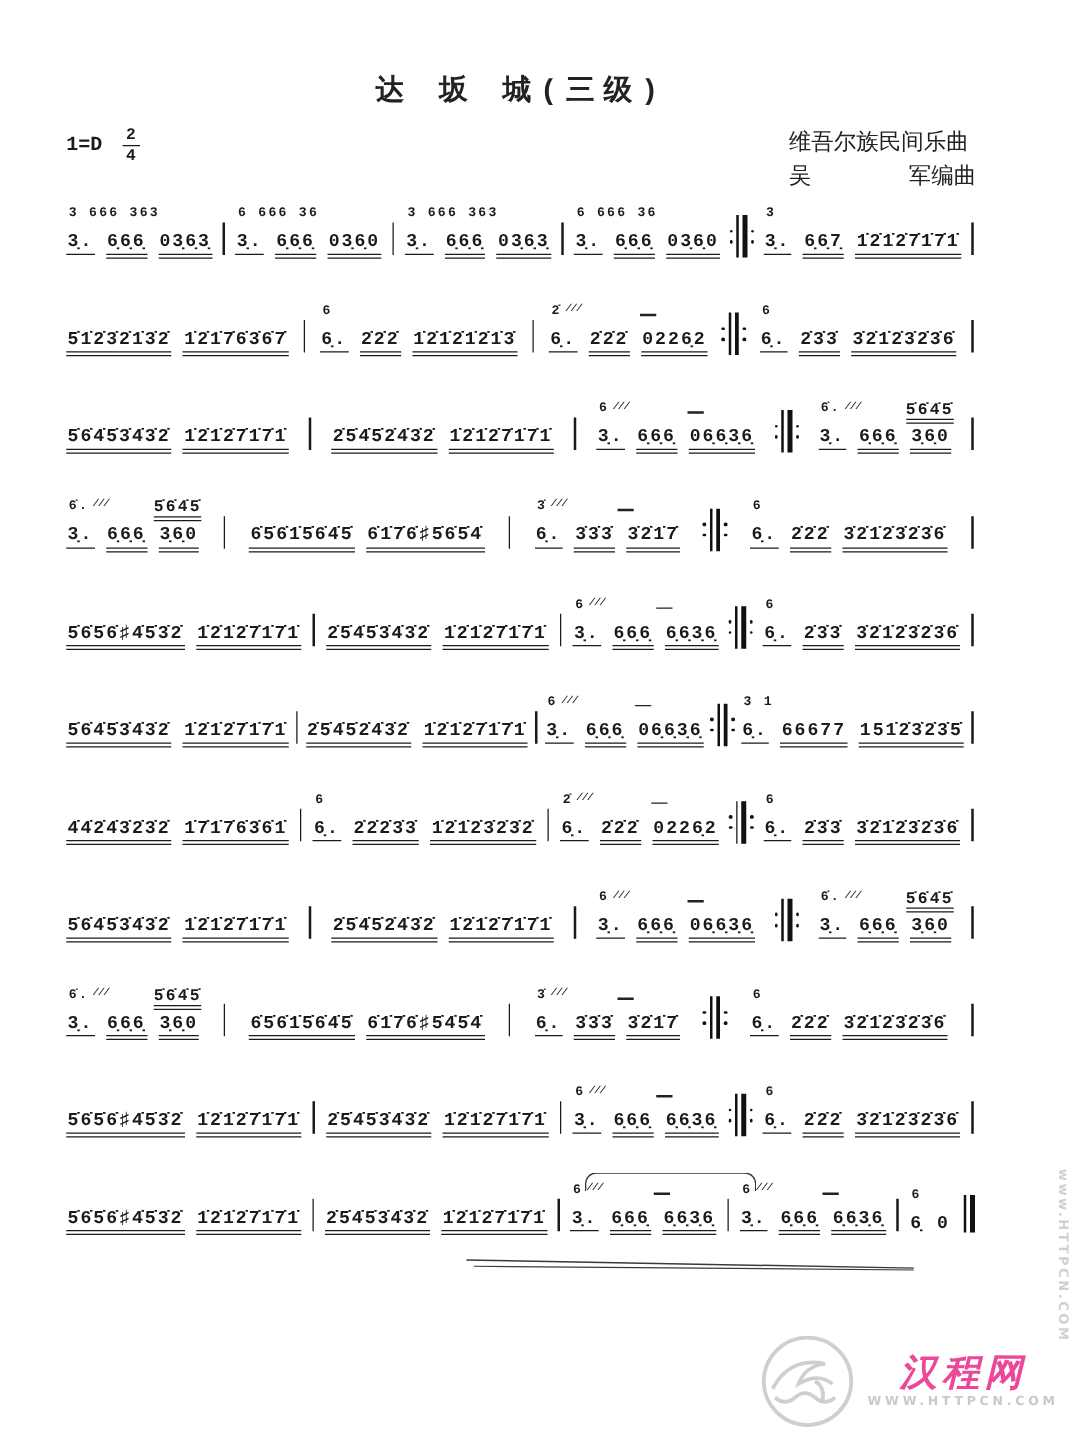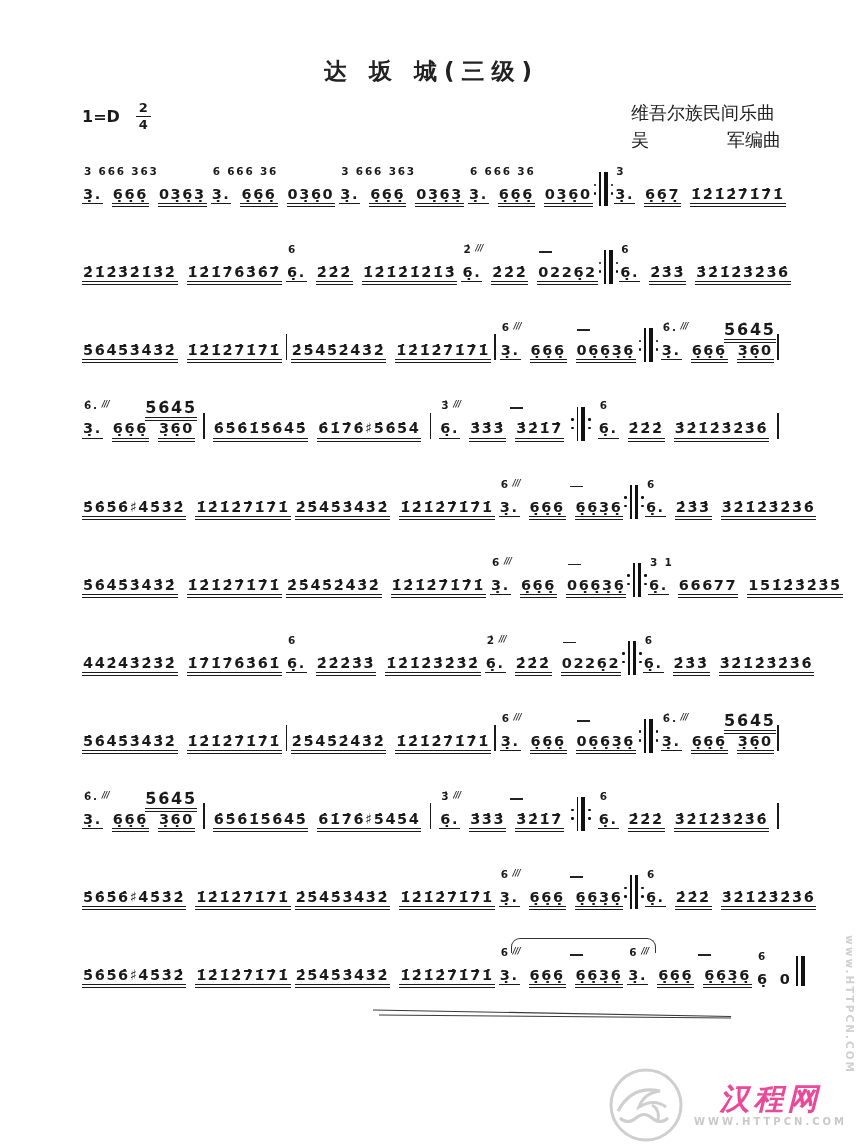--- a/index.html
+++ b/index.html
@@ -1,20 +1,20 @@
 <!DOCTYPE html>
 <html><head>
 <meta charset="utf-8">
 <style>
   html,body{margin:0;padding:0;}
   body{
     width:859px;height:1147px;background:#ffffff;position:relative;overflow:hidden;
     font-family:"DejaVu Sans",sans-serif;color:#1a1a1a;
   }
-  .sheet{padding:56px 78px 0 82px;position:relative;}
+  .sheet{padding:56px 78px 0 53px;position:relative;font-family:Liberation Mono, monospace;}
   .title{
     text-align:center;font-size:23px;font-weight:700;letter-spacing:7px;color:#222;
   }
   .meta{display:flex;justify-content:space-between;align-items:flex-start;margin-top:14px;}
   .keysig{display:flex;align-items:center;font-weight:700;font-size:16px;}
   .meter{display:inline-flex;flex-direction:column;align-items:center;margin-left:16px;font-size:13px;line-height:1.05;font-weight:700;}
   .meter .num{border-bottom:1.6px solid #1a1a1a;padding:0 3px 1px 3px;}
   .meter .den{padding-top:1px;}
   .credits{font-size:18px;color:#222;width:150px;}
   .credit2{display:flex;justify-content:space-between;margin-top:3px;}
@@ -22,21 +22,21 @@
   #score{margin-top:12px;}
   .line{display:flex;align-items:flex-end;justify-content:space-between;margin-bottom:29px;position:relative;flex-wrap:nowrap;}
   .measure{position:relative;padding-top:21px;white-space:nowrap;}
   .main-row{display:flex;align-items:baseline;gap:9px;font-size:14.5px;font-weight:700;letter-spacing:1.6px;padding-bottom:6px;}
   .grp{white-space:nowrap;padding:0 1px;line-height:1.25;}
   .u1{border-bottom:1.7px solid #1a1a1a;}
   .u2{border-bottom:4px double #1a1a1a;}
   .grace{position:absolute;left:2px;top:1px;font-size:10.5px;font-weight:700;letter-spacing:1.8px;white-space:nowrap;}
   .trem{font-size:8px;letter-spacing:-0.5px;font-style:italic;position:relative;top:-2px;margin-left:3px;}
   .dash{position:absolute;left:57%;top:9px;width:13px;height:1.7px;background:#222;}
-  .above{position:absolute;right:-2px;top:0;font-size:16px;font-weight:700;letter-spacing:1.8px;}
+  .above{position:absolute;right:-2px;top:0;font-size:13px;font-weight:700;letter-spacing:1.8px;}
   .slur{position:absolute;left:12px;top:-7px;width:115%;height:14px;border:1.4px solid #333;border-bottom:none;border-radius:9px 9px 0 0;}
   
   .bar-s{width:1.6px;height:26px;background:#1a1a1a;margin:0 2px 9px 2px;align-self:flex-end;}
   .bar-r{display:flex;align-items:center;gap:3px;height:34px;margin:0 1px 7px 1px;align-self:flex-end;}
   .bar-r .bl{width:1.8px;height:34px;background:#111;}
   .bar-r .bl.thick{width:3.6px;}
   .dc{display:flex;flex-direction:column;gap:6px;}
   .dc i{display:block;width:2.6px;height:2.6px;border-radius:50%;background:#111;}
   .bar-f{display:flex;gap:3px;height:30px;margin:0 1px 8px 4px;align-self:flex-end;}
   .bar-f .bl{width:1.8px;height:30px;background:#111;}
@@ -127,21 +127,21 @@
             <span class="grp u1">3̣.</span>
             <span class="grp u2">6̣6̣7̣</span>
             <span class="grp u2">1̇2̇1̇2̇7̇1̇7̇1̇</span>
           </div>
         </div>
         <div class="bar-s"></div>
       </div>
       <div class="line">
         <div class="measure">
           <div class="main-row">
-            <span class="grp u2">2̇1̇2̇3̇2̇1̇3̇2̇</span>
+            <span class="grp u2">5̇1̇2̇3̇2̇1̇3̇2̇</span>
             <span class="grp u2">1̇2̇1̇7̇6̇3̇6̇7̇</span>
           </div>
         </div>
         <div class="bar-s"></div>
         <div class="measure">
           <span class="grace">6</span>
           <div class="main-row">
             <span class="grp u1">6̣.</span>
             <span class="grp u2">2̇2̇2̇</span>
             <span class="grp u2">1̇2̇1̇2̇1̇2̇1̇3̇</span>

